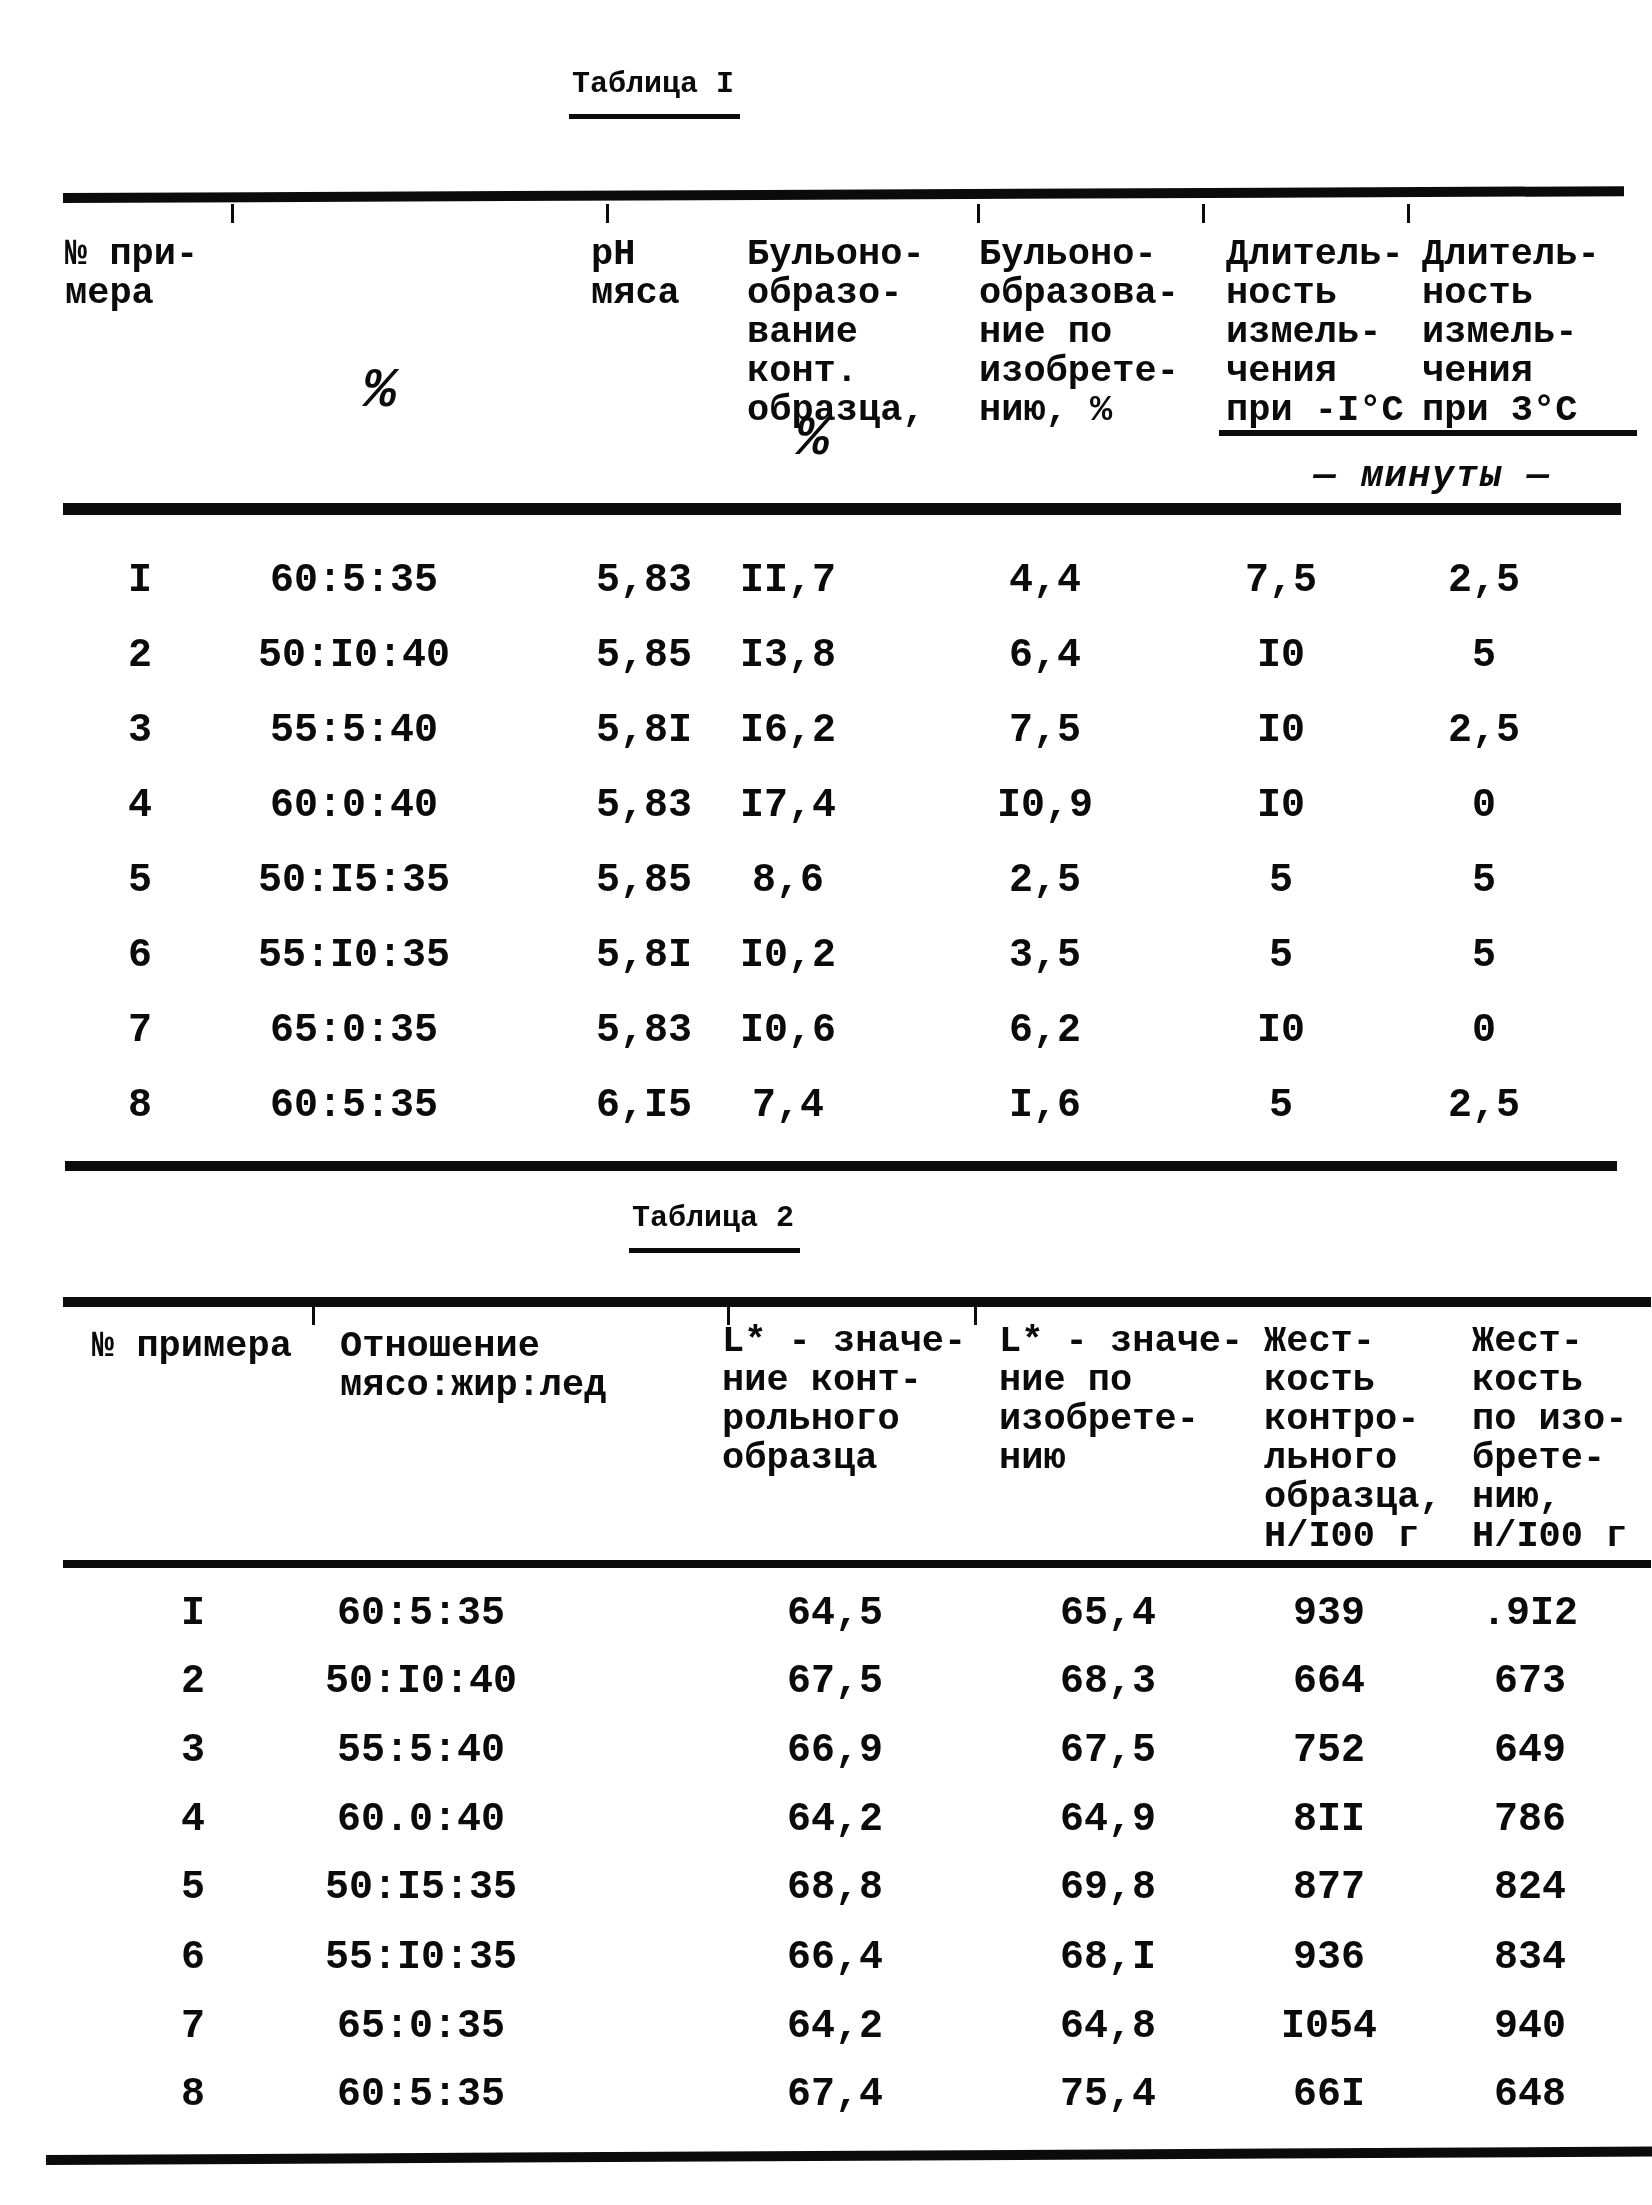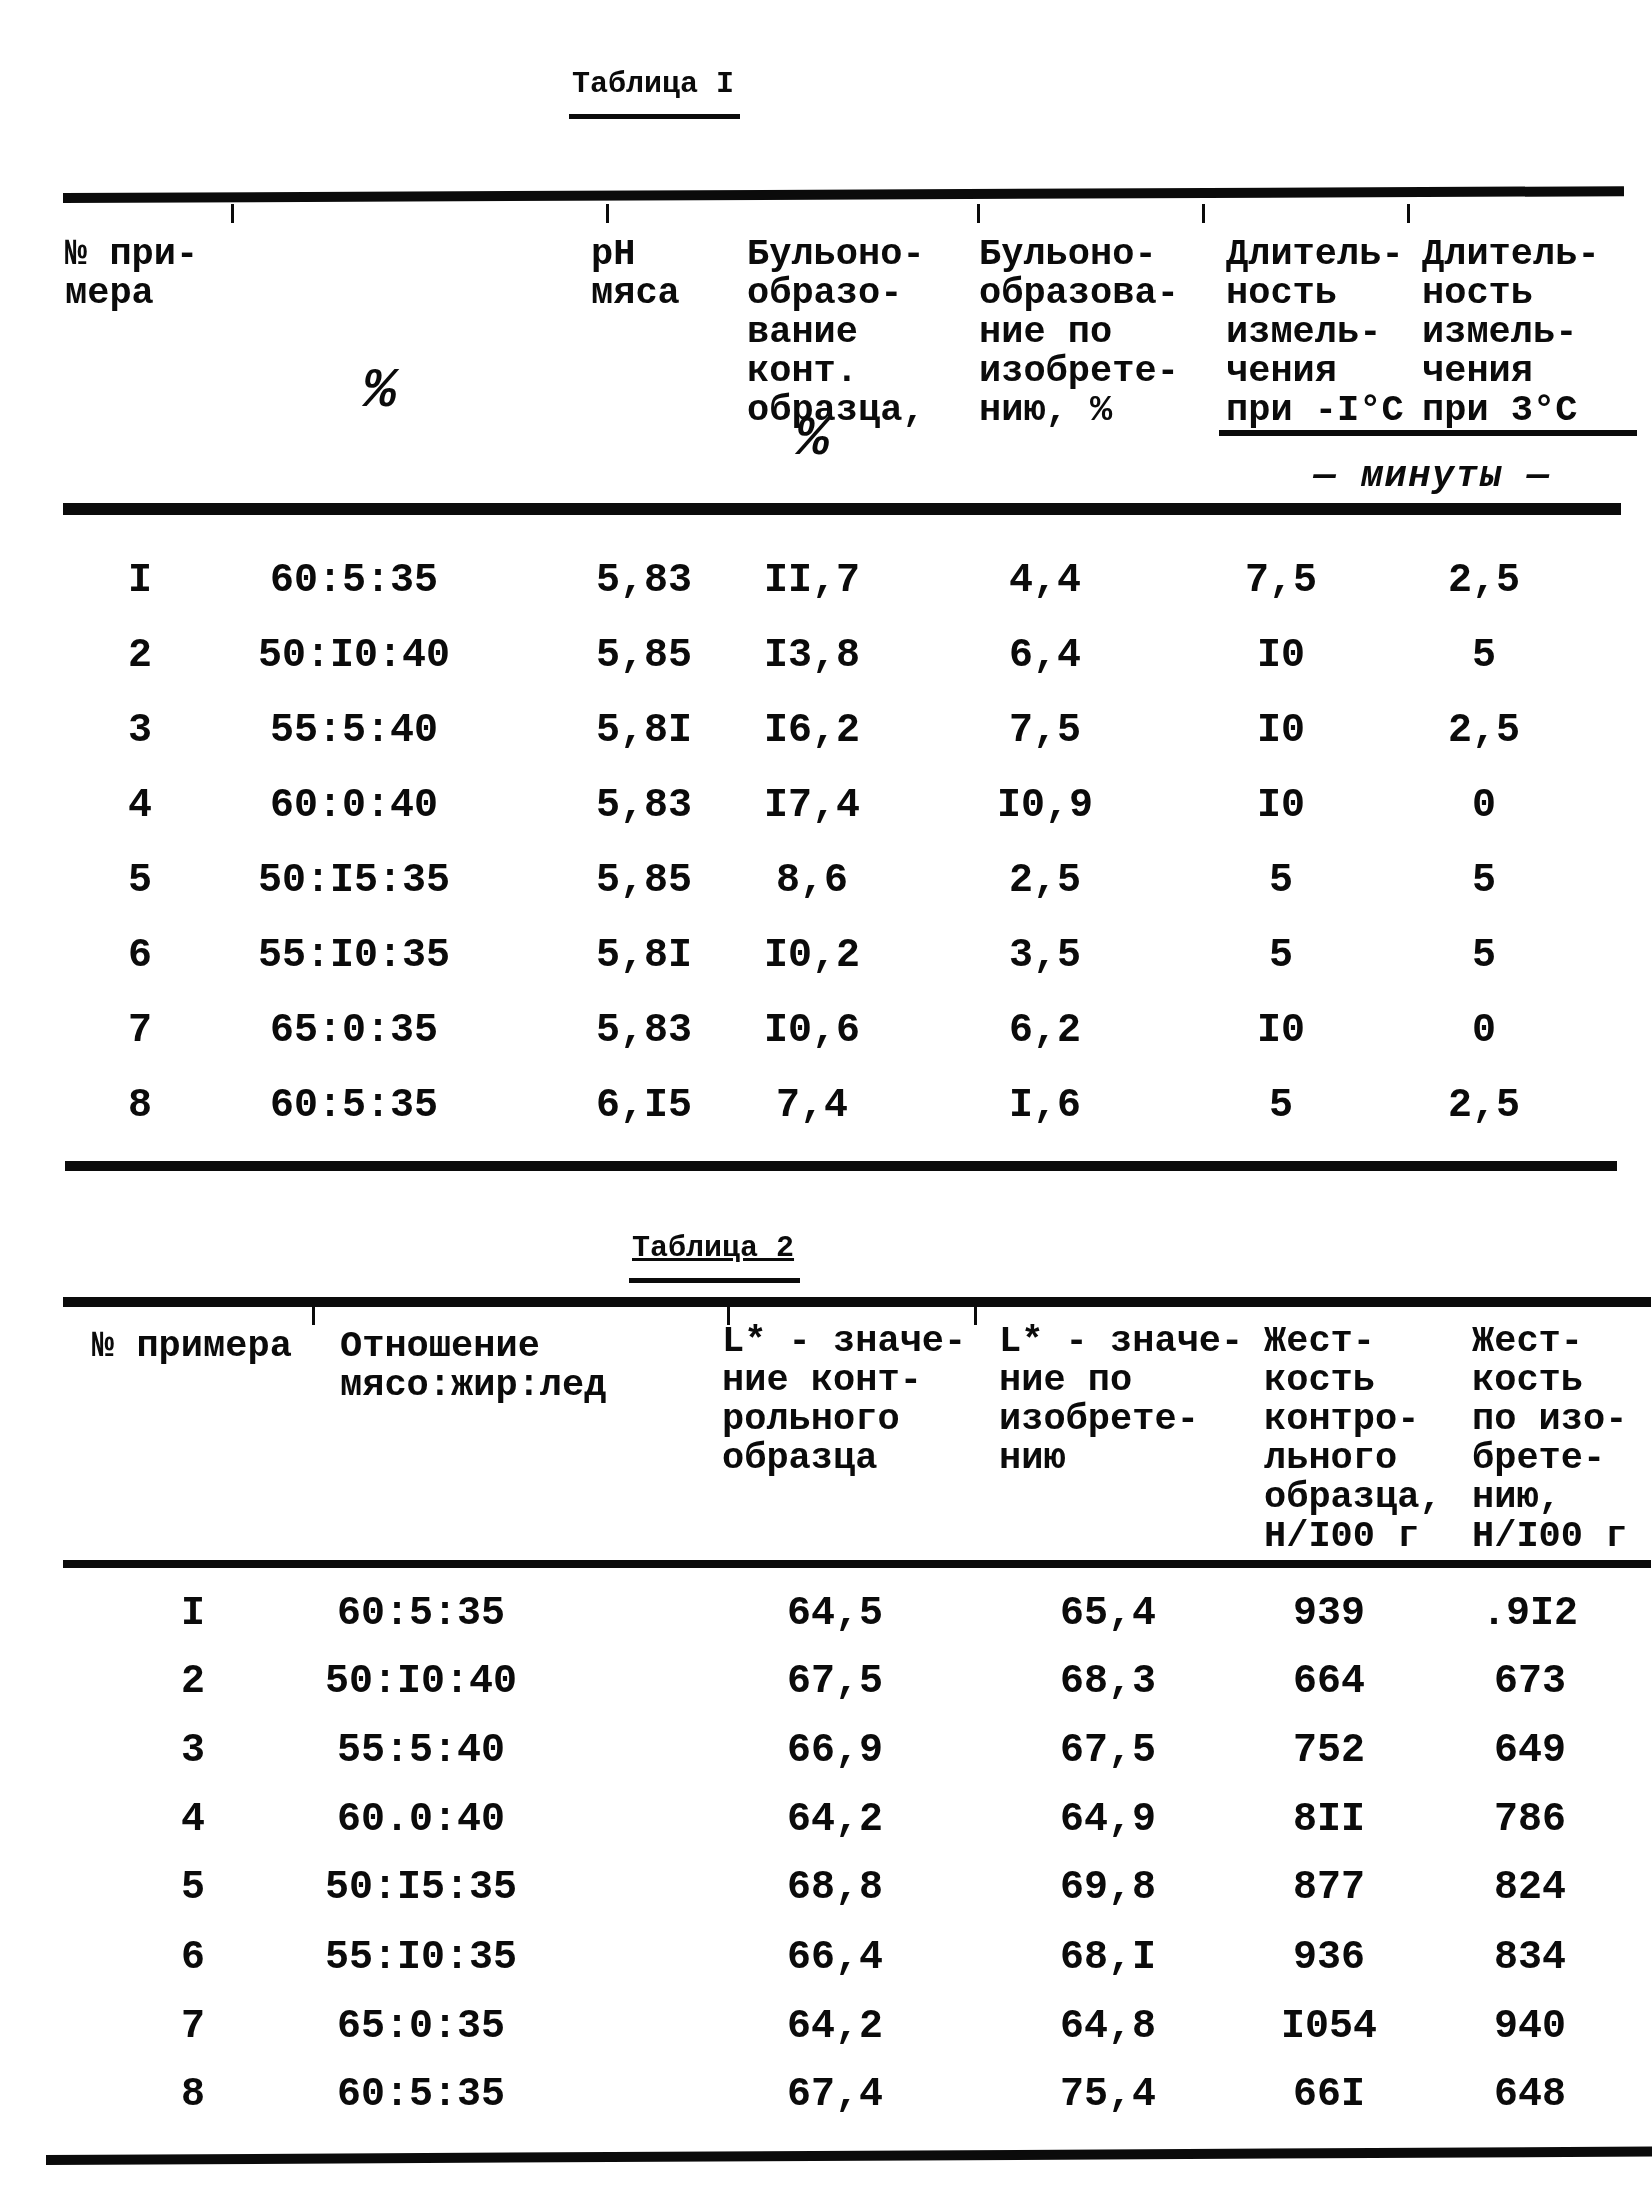--- a/index.html
+++ b/index.html
@@ -42,21 +42,21 @@
     font-size:37px;
     letter-spacing:1.5px;
     white-space:nowrap;
   }
   .row{position:absolute;left:0;width:100%;height:0;font-size:40px;line-height:40px;}
   .cell{position:absolute;transform:translateX(-50%);white-space:nowrap;}
   
   .t1r .cell:nth-child(1){left:140px;}
   .t1r .cell:nth-child(2){left:354px;}
   .t1r .cell:nth-child(3){left:644px;}
-  .t1r .cell:nth-child(4){left:812px;}
+  .t1r .cell:nth-child(4){left:788px;}
   .t1r .cell:nth-child(5){left:1045px;}
   .t1r .cell:nth-child(6){left:1281px;}
   .t1r .cell:nth-child(7){left:1484px;}
   
   .t2r .cell:nth-child(1){left:193px;}
   .t2r .cell:nth-child(2){left:421px;}
   .t2r .cell:nth-child(3){left:835px;}
   .t2r .cell:nth-child(4){left:1108px;}
   .t2r .cell:nth-child(5){left:1329px;}
   .t2r .cell:nth-child(6){left:1530px;}
@@ -193,21 +193,21 @@
     <div class="cell">60:5:35</div>
     <div class="cell">6,I5</div>
     <div class="cell">7,4</div>
     <div class="cell">I,6</div>
     <div class="cell">5</div>
     <div class="cell">2,5</div>
   </div>
 
   <div class="rule" style="left:65px;top:1161px;width:1552px;height:9.6px;"></div>
 
-  <div class="title" style="left:629px;top:1228px;text-decoration:underline;">Таблица 2</div>
+  <div class="title" style="left:629px;top:1198px;">Таблица 2</div>
 
   <div class="rule" style="left:63px;top:1297px;width:1588px;height:9.6px;"></div>
   <div class="tick" style="left:312px;top:1307px;height:17.7px;"></div>
   <div class="tick" style="left:727px;top:1307px;height:17.7px;"></div>
   <div class="tick" style="left:974px;top:1307px;height:17.7px;"></div>
 
   <div class="hcol" style="left:92px;top:1327px;">
     <div>№ примера</div>
   </div>
 

